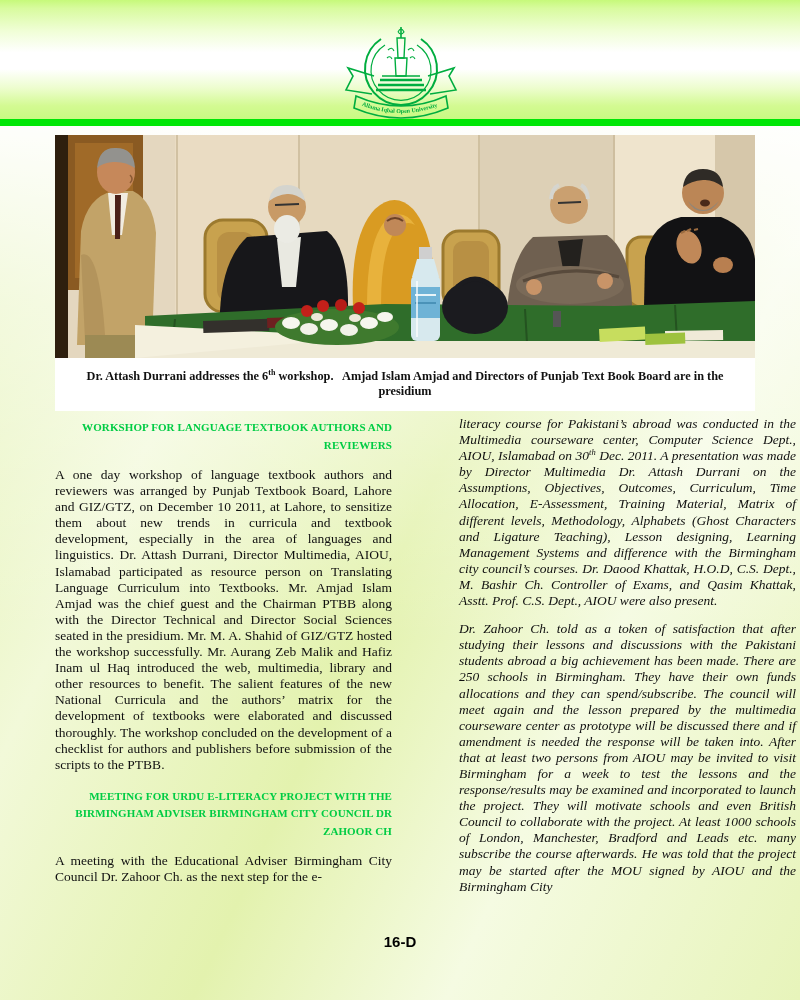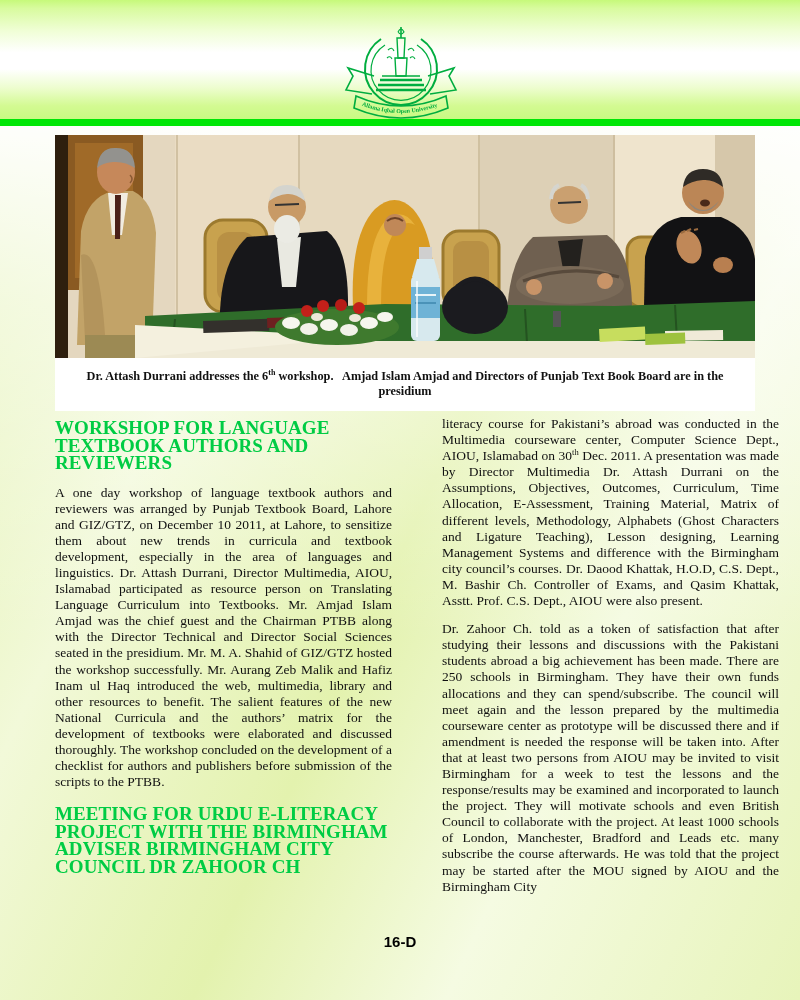--- a/index.html
+++ b/index.html
@@ -22,24 +22,24 @@
   .figure svg.photo{display:block;width:700px;height:223px;}
   .caption{
     background:#ffffff;width:700px;box-sizing:border-box;
     padding:11px 14px 12px;text-align:center;
     font-weight:bold;font-size:12.3px;line-height:15px;color:#111;
   }
   .caption sup{font-size:8px;line-height:0;}
   
   .col{position:absolute;width:337px;color:#101010;}
   .col-left{left:55px;top:419px;}
-  .col-right{left:442px;top:416px;}
+  .col-right{left:459px;top:416px;font-style:italic;}
   .green-head{
-    margin:0 0 13px;text-align:left;font-weight:bold;
-    font-size:19px;line-height:17.5px;letter-spacing:.1px;
+    margin:0 0 13px;text-align:right;font-weight:bold;
+    font-size:11px;line-height:17.5px;letter-spacing:.1px;
   }
   .green-head.second{margin-top:15px;}
   p.body{
     margin:0 0 12px;font-size:13.5px;line-height:16.1px;
     text-align:justify;
   }
   p.body sup{font-size:8.5px;line-height:0;}
   
   .page-num{
     position:absolute;left:0;top:933px;width:800px;text-align:center;
@@ -211,20 +211,21 @@
     </svg>
     <figcaption class="caption">
       <span>Dr. Attash Durrani addresses the 6</span><sup>th</sup><span> workshop.  Amjad Islam Amjad and Directors of Punjab Text Book Board are in the presidium</span>
     </figcaption>
   </figure>
 
   <div class="col col-left">
     <h3 class="green-head" style="color:#00cc44">WORKSHOP FOR LANGUAGE TEXTBOOK AUTHORS AND REVIEWERS</h3>
     <p class="body">A one day workshop of language textbook authors and reviewers was arranged by Punjab Textbook Board, Lahore and GIZ/GTZ, on December 10 2011, at Lahore, to sensitize them about new trends in curricula and textbook development, especially in the area of languages and linguistics. Dr. Attash Durrani, Director Multimedia, AIOU, Islamabad participated as resource person on Translating Language Curriculum into Textbooks. Mr. Amjad Islam Amjad was the chief guest and the Chairman PTBB along with the Director Technical and Director Social Sciences seated in the presidium. Mr. M. A. Shahid of GIZ/GTZ hosted the workshop successfully. Mr. Aurang Zeb Malik and Hafiz Inam ul Haq introduced the web, multimedia, library and other resources to benefit. The salient features of the new National Curricula and the authors’ matrix for the development of textbooks were elaborated and discussed thoroughly. The workshop concluded on the development of a checklist for authors and publishers before submission of the scripts to the PTBB.</p>
     <h3 class="green-head second" style="color:#00cc44">MEETING FOR URDU E-LITERACY PROJECT WITH THE BIRMINGHAM ADVISER BIRMINGHAM CITY COUNCIL DR ZAHOOR CH</h3>
+    <p class="body">A meeting with the Educational Adviser Birmingham City Council Dr. Zahoor Ch. as the next step for the e-</p>
   </div>
 
   <div class="col col-right">
     <p class="body">
       <span>literacy course for Pakistani’s abroad was conducted in the Multimedia courseware center, Computer Science Dept., AIOU, Islamabad on 30</span><sup>th</sup><span> Dec. 2011. A presentation was made by Director Multimedia Dr. Attash Durrani on the Assumptions, Objectives, Outcomes, Curriculum, Time Allocation, E-Assessment, Training Material, Matrix of different levels, Methodology, Alphabets (Ghost Characters and Ligature Teaching), Lesson designing, Learning Management Systems and difference with the Birmingham city council’s courses. Dr. Daood Khattak, H.O.D, C.S. Dept., M. Bashir Ch. Controller of Exams, and Qasim Khattak, Asstt.  Prof. C.S. Dept., AIOU were also present.</span>
     </p>
     <p class="body">Dr. Zahoor Ch. told as a token of satisfaction that after studying their lessons and discussions with the Pakistani students abroad a big achievement has been made. There are 250 schools in Birmingham. They have their own funds allocations and they can spend/subscribe. The council will meet again and the lesson prepared by the multimedia courseware center as prototype will be discussed there and if amendment is needed the response will be taken into. After that at least two persons from AIOU may be invited to visit Birmingham for a week to test the lessons and the response/results may be examined and incorporated to launch the project. They will motivate schools and even British Council to collaborate with the project. At least 1000 schools of London, Manchester, Bradford and Leads etc. many subscribe the course afterwards. He was told that the project may be started after the MOU signed by AIOU and the Birmingham City</p>
   </div>
 
   <div class="page-num">16-D</div>

